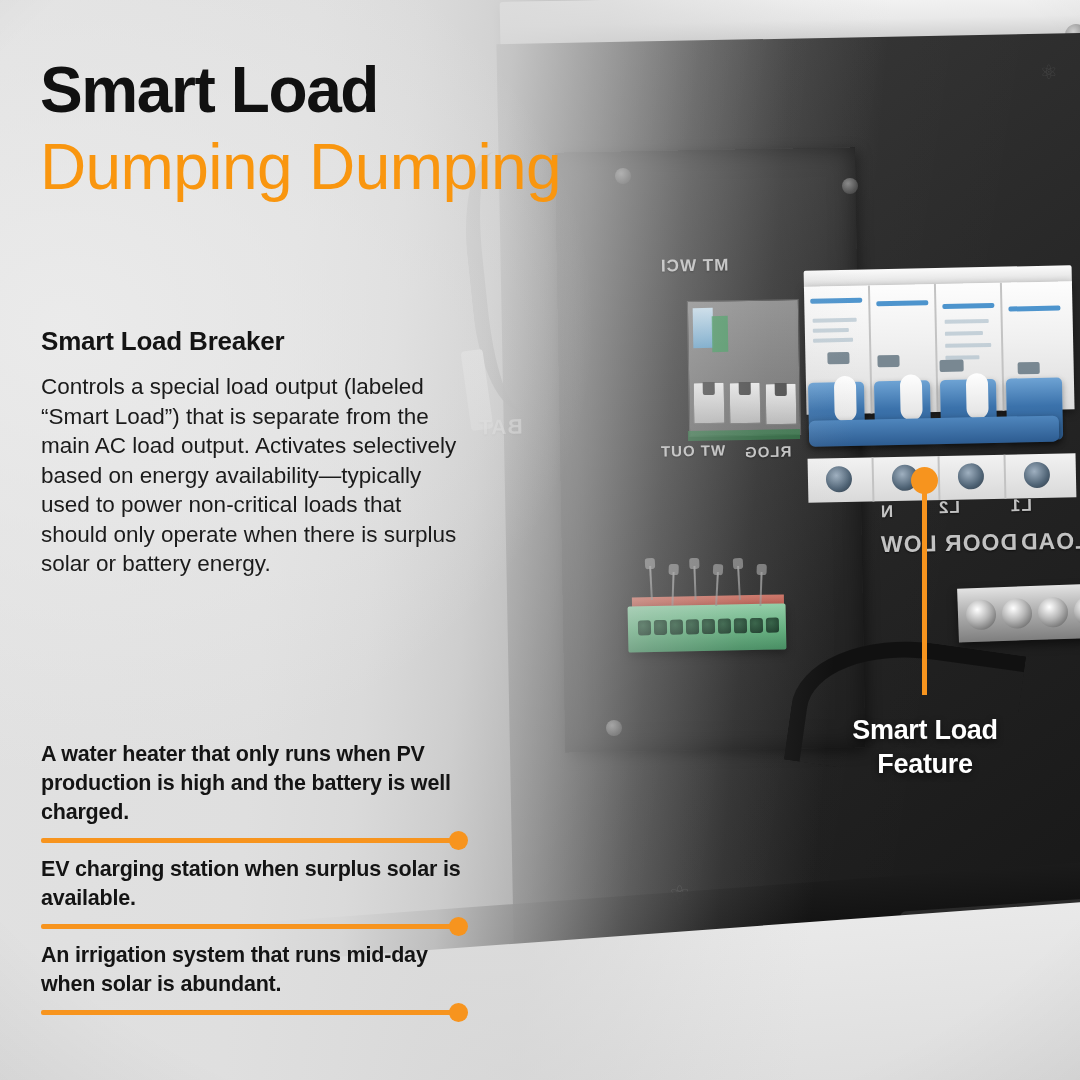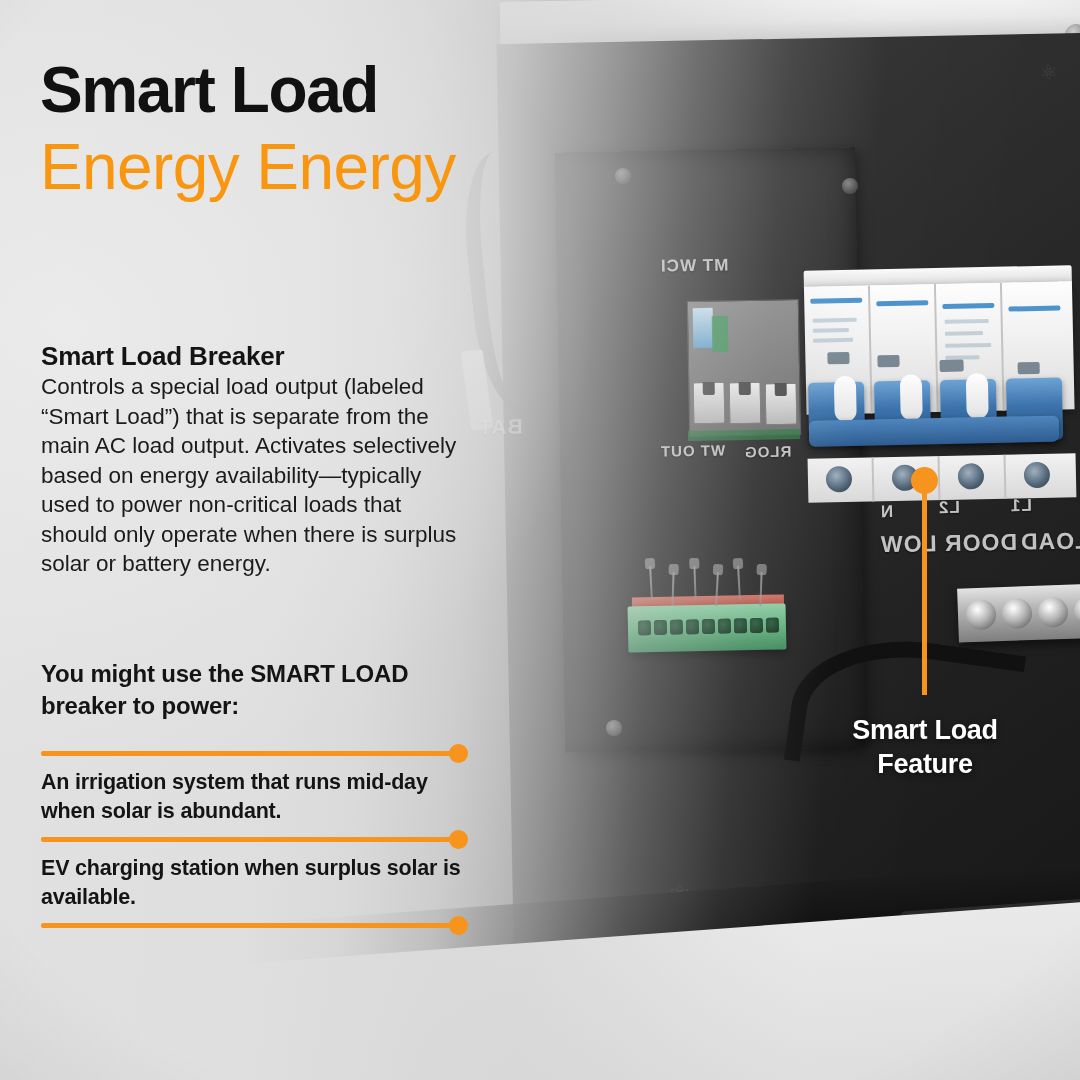--- a/index.html
+++ b/index.html
@@ -138,21 +138,21 @@
 
   
   .content{position:absolute;inset:0;}
 
   .title{position:absolute;left:40px;top:52px;width:620px;}
   .title .ln{display:block;font-weight:700;font-size:64px;line-height:76px;
     color:#111;letter-spacing:-1.4px;}
   .title .accent{display:block;font-weight:400;font-size:64px;line-height:78px;
     color:#F9960F;letter-spacing:-0.6px;}
 
-  .sect-h{position:absolute;left:41px;top:341px;font-size:26px;font-weight:700;color:#141414;letter-spacing:-.2px;}
+  .sect-h{position:absolute;left:41px;top:326px;font-size:26px;font-weight:700;color:#141414;letter-spacing:-.2px;}
   .body-p{position:absolute;left:41px;top:372px;width:420px;font-size:22.5px;line-height:29.5px;color:#1b1b1b;}
 
   .sub-h{position:absolute;left:41px;top:658px;width:400px;font-size:24px;font-weight:700;
     line-height:32px;color:#141414;letter-spacing:-.2px;}
 
   .bullets{position:absolute;left:41px;top:740px;width:430px;}
   .b-item{position:relative;margin-bottom:12px;}
   .b-text{font-size:21.5px;line-height:29px;font-weight:700;color:#141414;letter-spacing:-.2px;}
   .b-rule{position:relative;margin-top:11px;height:5px;width:420px;background:#F7941E;border-radius:2px;}
   .b-dot{position:absolute;right:-7px;top:-7px;width:19px;height:19px;border-radius:50%;background:#F7941E;}
@@ -279,46 +279,46 @@
 
     <div class="scrim"></div>
     <div class="scrim2"></div>
     <div class="vig"></div>
   </div>
 
   <div class="content">
 
     <div class="title">
       <span class="ln">Smart Load</span>
-      <span class="accent">Energy Energy</span>
+      <span class="accent">Dumping Dumping</span>
     </div>
 
     <div class="sect-h">Smart Load Breaker</div>
     <div class="body-p">Controls a special load output (labeled “Smart Load”) that is separate from the main AC load output. Activates selectively based on energy availability—typically used to power non-critical loads that should only operate when there is surplus solar or battery energy.</div>
 
-    <div class="sub-h">You might use the SMART LOAD breaker to power:</div>
 
     <div class="bullets">
       <div class="b-item">
+        <div class="b-text">A water heater that only runs when PV production is high and the battery is well charged.</div>
+        <div class="b-rule">
+          <span class="b-dot"></span>
+        </div>
+      </div>
+      <div class="b-item">
+        <div class="b-text">EV charging station when surplus solar is available.</div>
         <div class="b-rule">
           <span class="b-dot"></span>
         </div>
       </div>
       <div class="b-item">
         <div class="b-text">An irrigation system that runs mid-day when solar is abundant.</div>
         <div class="b-rule">
           <span class="b-dot"></span>
         </div>
       </div>
-      <div class="b-item">
-        <div class="b-text">EV charging station when surplus solar is available.</div>
-        <div class="b-rule">
-          <span class="b-dot"></span>
-        </div>
-      </div>
     </div>
 
     <div class="callout-dot"></div>
     <div class="callout-line"></div>
     <div class="callout-label">
       <span>Smart Load</span><br>
       <span>Feature</span>
     </div>
 
   </div>

